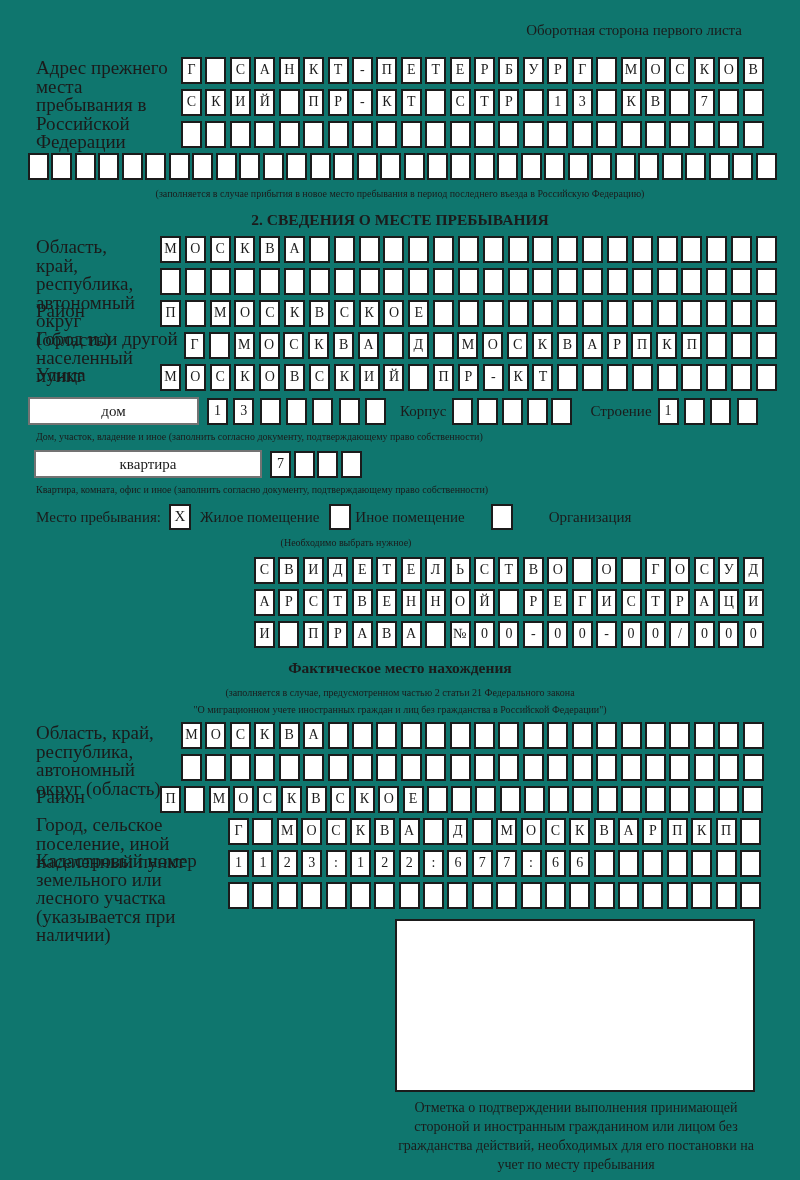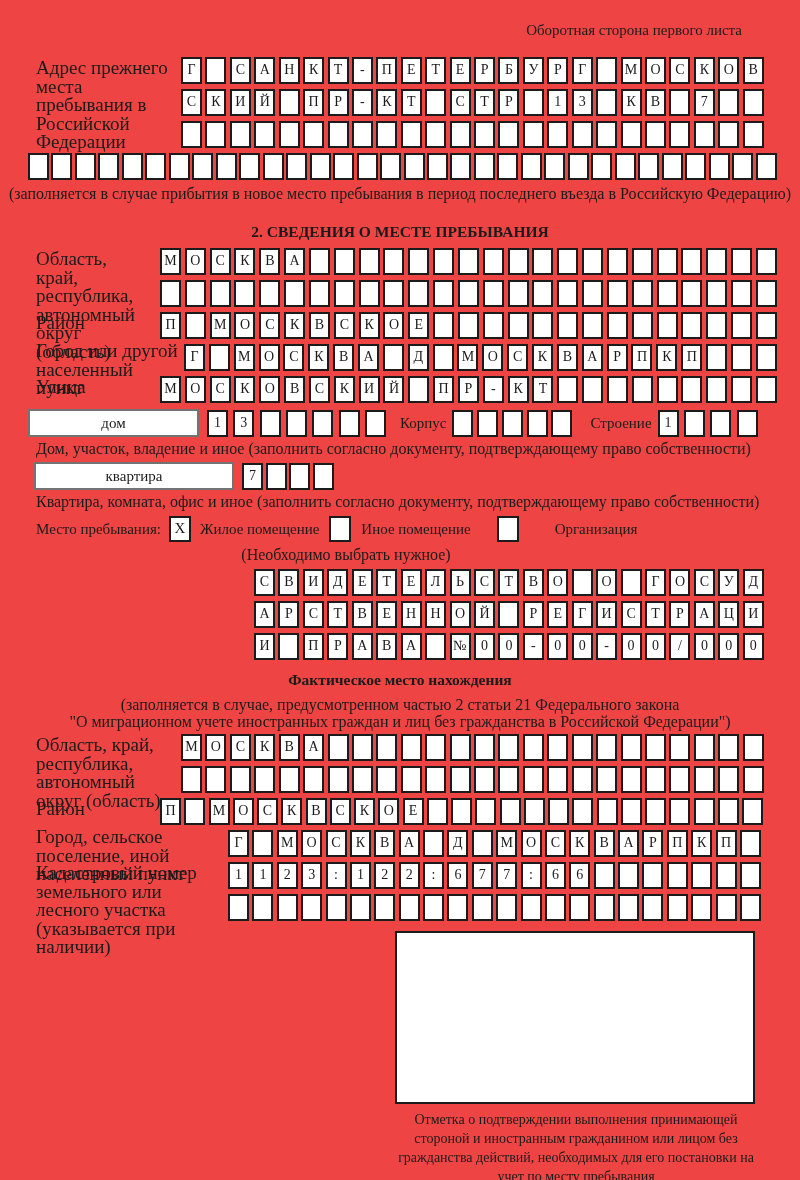--- a/index.html
+++ b/index.html
@@ -1,44 +1,44 @@
 <!DOCTYPE html>
 <html><head>
 <meta charset="utf-8">
 <style>
   html,body{margin:0;padding:0;background:#fff;}
   .page{position:relative;width:800px;height:1180px;box-sizing:border-box;
-        padding:22px 0 0 36px;background:#ef4444;color:#1b1b1b;overflow:hidden;
+        padding:22px 0 0 36px;background:#0f766e;color:#1b1b1b;overflow:hidden;
         font-family:"Liberation Serif","DejaVu Serif",serif;}
   .top-note{font-size:15px;text-align:right;padding-right:58px;margin-bottom:18px;}
   .block{position:relative;}
   .lbl{position:absolute;left:0;top:2px;font-size:19px;line-height:18.5px;}
   .cells-row{display:flex;justify-content:space-between;height:27px;margin-bottom:5px;}
   .cell{width:21px;height:27px;border:2px solid #1b1b1b;box-sizing:border-box;
         font-size:14px;line-height:22px;text-align:center;background:#fff;flex:0 0 21px;}
   .ml145{margin-left:145px;width:583px;}
   .ml124{margin-left:124px;width:617px;}
   .ml124s{margin-left:124px;width:603px;}
   .ml148{margin-left:148px;width:593px;}
   .ml218{margin-left:218px;width:510px;}
   .ml192{margin-left:192px;width:533px;}
   .mlneg{margin-left:-8px;width:749px;}
   .fullcenter{position:relative;left:-36px;width:800px;text-align:center;}
-  .note{font-size:16px;line-height:17px;}
+  .note{font-size:10px;line-height:17px;}
   .sec-title,.fact-title{font-weight:bold;font-size:15.5px;line-height:20px;}
   .lblbox{border:2px solid #737373;box-sizing:border-box;height:28px;
           text-align:center;font-size:15px;line-height:24px;background:#fff;}
   .inline-row{display:flex;align-items:center;height:30px;margin-bottom:2px;}
   .inline-lbl{font-size:15px;white-space:nowrap;}
   .opt-box{width:22px;height:26px;border:2px solid #1b1b1b;box-sizing:border-box;
            text-align:center;line-height:21px;font-size:15px;flex:0 0 22px;background:#fff;}
   .stamp-box{margin-left:359px;width:360px;height:173px;border:2px solid #1b1b1b;
              box-sizing:border-box;margin-top:10px;background:#fff;}
   .stamp-caption{margin-left:353px;width:374px;font-size:14px;line-height:19px;
-                 text-align:center;margin-top:6px;}.mt8{margin-top:20px;}.mt10{margin-top:10px;}
+                 text-align:center;margin-top:6px;}.mt8{margin-top:8px;}.mt10{margin-top:10px;}
   .mb4{margin-bottom:4px;}.mb6{margin-bottom:6px;}
 </style>
 </head>
 <body>
 
 <div class="page">
 
   <div class="top-note">Оборотная сторона первого листа</div>
 
   <div class="block">
@@ -333,36 +333,36 @@
     <div class="cells-row" style="width:100px;margin:0 0 0 6px;">
         <span class="cell">1</span>
         <span class="cell"></span>
         <span class="cell"></span>
         <span class="cell"></span>
       </div>
   </div>
   <div class="note mb4">Дом, участок, владение и иное (заполнить согласно документу, подтверждающему право собственности)</div>
 
   <div class="inline-row">
-    <div class="lblbox" style="width:200px;margin-left:-2px;">квартира</div>
+    <div class="lblbox" style="width:228px;margin-left:-2px;">квартира</div>
     <div class="cells-row" style="width:92px;margin:0 0 0 8px;">
         <span class="cell">7</span>
         <span class="cell"></span>
         <span class="cell"></span>
         <span class="cell"></span>
       </div>
   </div>
   <div class="note mb4">Квартира, комната, офис и иное (заполнить согласно документу, подтверждающему право собственности)</div>
 
   <div class="inline-row">
     <span class="inline-lbl">Место пребывания:</span>
     <div class="opt-box" style="margin-left:8px;">X</div>
     <span class="inline-lbl" style="margin-left:9px;">Жилое помещение</span>
     <div class="opt-box" style="margin-left:10px;"></div>
-    <span class="inline-lbl" style="margin-left:10px;">Иное помещение</span>
+    <span class="inline-lbl" style="margin-left:4px;">Иное помещение</span>
     <div class="opt-box" style="margin-left:26px;"></div>
     <span class="inline-lbl" style="margin-left:36px;">Организация</span>
   </div>
   <div class="note mb6" style="width:620px;text-align:center;">(Необходимо выбрать нужное)</div>
 
   <div class="block">
     <div class="cells-row ml218">
         <span class="cell">С</span>
         <span class="cell">В</span>
         <span class="cell">И</span>

